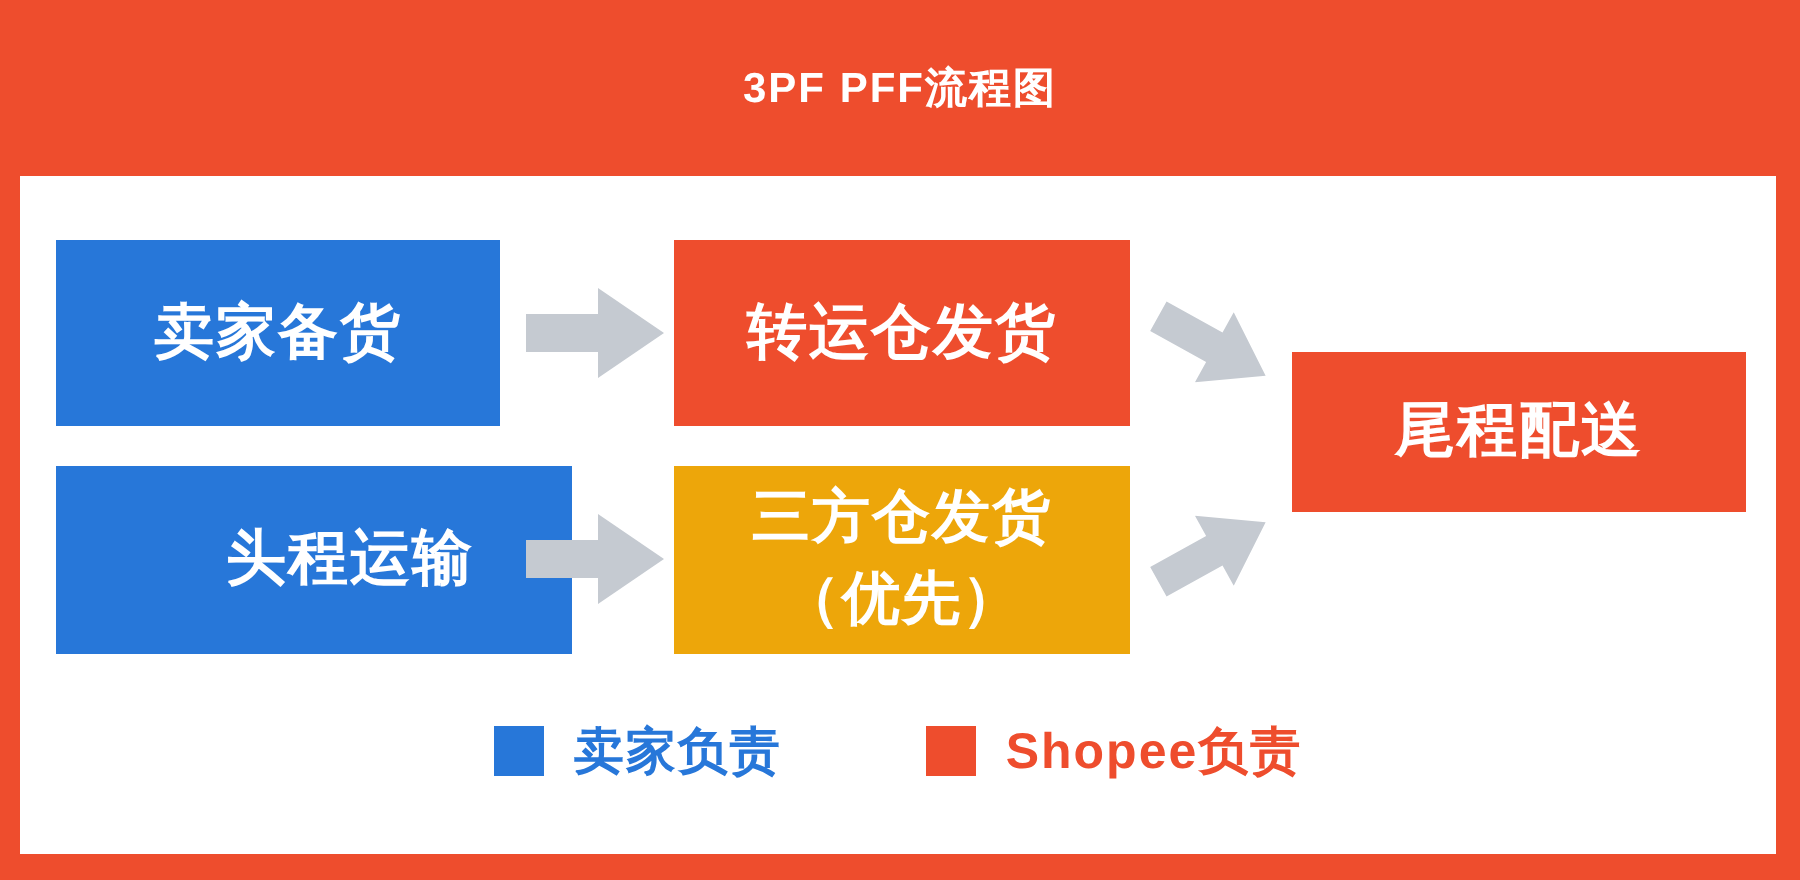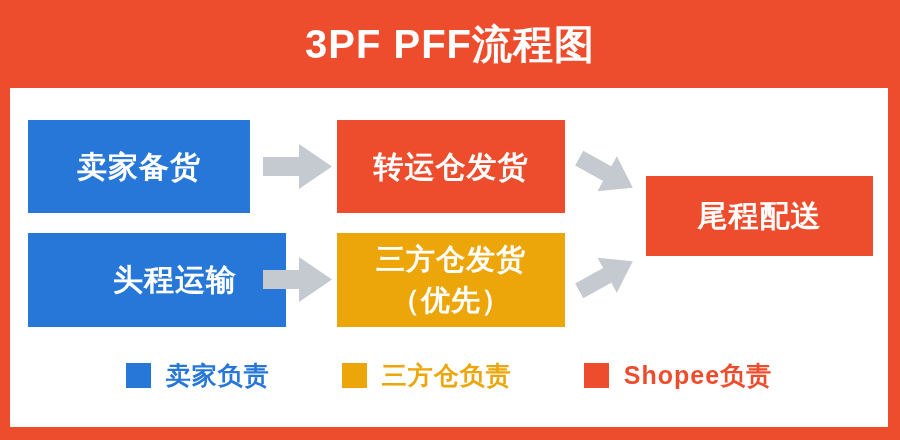--- a/index.html
+++ b/index.html
@@ -11,21 +11,21 @@
   .stage {
     position: relative;
     width: 900px; height: 440px;
     background: #EE4D2D;
   }
   .title-band {
     position: absolute;
     left: 0; top: 0; width: 900px; height: 88px;
     display: flex; align-items: center; justify-content: center;
     color: #FFFFFF;
-    font-size: 40px; font-weight: 700;
+    font-size: 21px; font-weight: 700;
     letter-spacing: 1px;
     border-radius: 12px;
   }
   .panel {
     position: absolute;
     left: 10px; top: 88px;
     width: 878px; height: 339px;
     background: #FFFFFF;
   }
   .flow-box {
@@ -105,23 +105,19 @@
     <svg class="arrow arrow4" width="62" height="40" viewBox="0 0 69 45" style="color: rgb(197, 202, 209);">
       <polygon points="0,13 36,13 36,0 69,22.5 36,45 36,32 0,32" fill="currentColor"></polygon>
     </svg>
 
     <div class="legend">
       <div class="legend-item">
         <span class="legend-swatch" style="background-color: rgb(39, 119, 217);"></span>
         <span class="legend-label" style="color: rgb(39, 119, 217);">卖家负责</span>
       </div>
       <div class="legend-item">
-        <span class="legend-swatch" style="background-color: rgb(237, 166, 10);"></span>
-        <span class="legend-label" style="color: rgb(237, 166, 10);">三方仓负责</span>
-      </div>
-      <div class="legend-item">
         <span class="legend-swatch" style="background-color: rgb(238, 77, 45);"></span>
         <span class="legend-label" style="color: rgb(238, 77, 45);">Shopee负责</span>
       </div>
     </div>
 
   </div>
 </div>
 
 </body></html>

